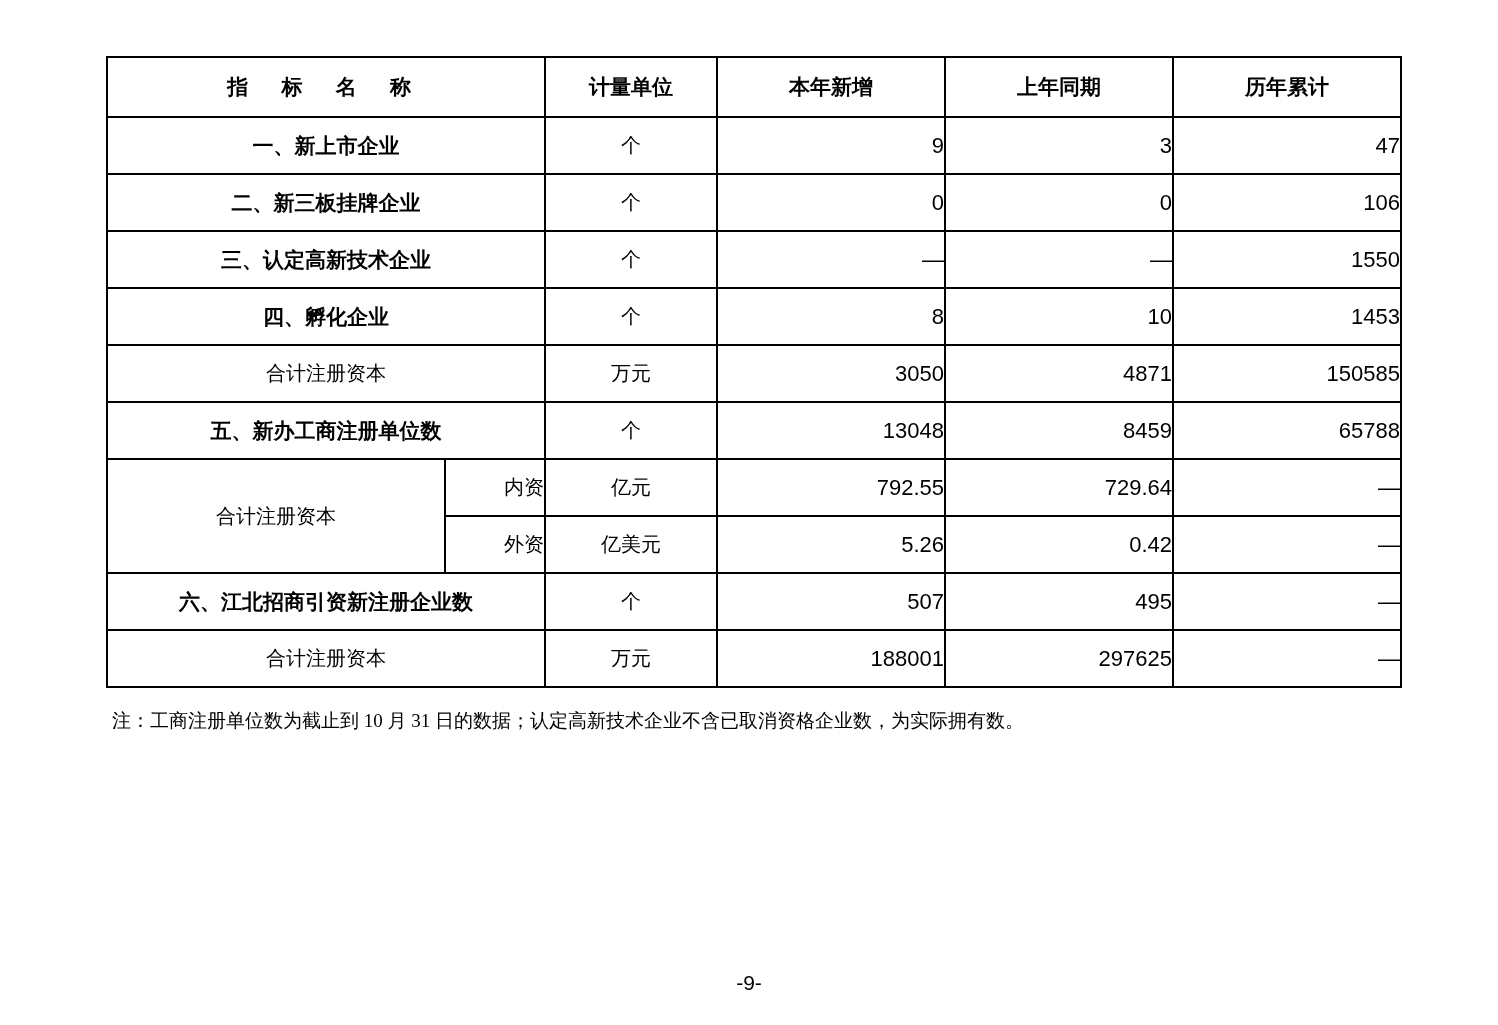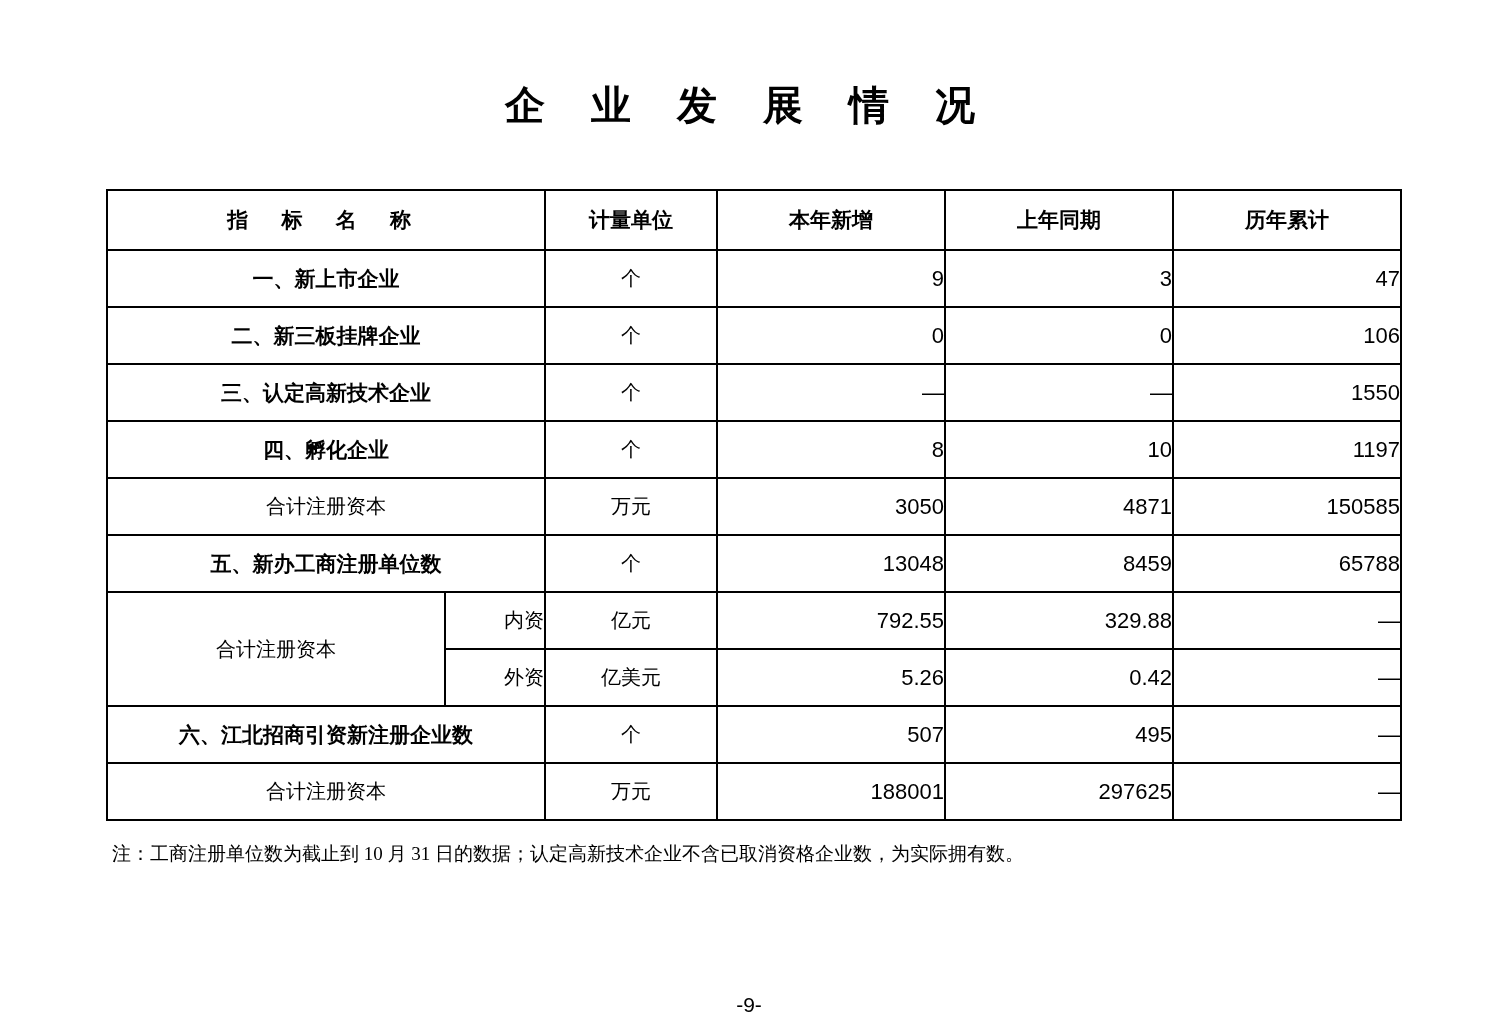--- a/index.html
+++ b/index.html
@@ -118,21 +118,20 @@
   col.c3 { width: 172px; }
   col.c4 { width: 228px; }
   col.c5 { width: 228px; }
   col.c6 { width: 228px; }
 </style>
 </head>
 <body>
 
 <div class="page">
 
-  <div class="page-title">企 业 发 展 情 况</div>
 
   <div class="table-wrap">
     <table class="main">
       <colgroup>
         <col class="c1">
           <col class="c2">
           <col class="c3">
           <col class="c4">
           <col class="c5">
           <col class="c6">
@@ -168,21 +167,21 @@
           <td class="c-num">—</td>
           <td class="c-num">—</td>
           <td class="c-num">1550</td>
         </tr>
 
         <tr class="row">
           <td class="c-name" colspan="2">四、孵化企业</td>
           <td class="c-unit">个</td>
           <td class="c-num">8</td>
           <td class="c-num">10</td>
-          <td class="c-num">1197</td>
+          <td class="c-num">1453</td>
         </tr>
 
         <tr class="row">
           <td class="c-name c-name-indent" colspan="2">合计注册资本</td>
           <td class="c-unit">万元</td>
           <td class="c-num">3050</td>
           <td class="c-num">4871</td>
           <td class="c-num">150585</td>
         </tr>
 
@@ -192,21 +191,21 @@
           <td class="c-num">13048</td>
           <td class="c-num">8459</td>
           <td class="c-num">65788</td>
         </tr>
 
         <tr class="row">
           <td class="subtable-merge" rowspan="2">合计注册资本</td>
           <td class="c-sub">内资</td>
           <td class="c-unit">亿元</td>
           <td class="c-num">792.55</td>
-          <td class="c-num">329.88</td>
+          <td class="c-num">729.64</td>
           <td class="c-num">—</td>
         </tr>
 
         <tr class="row">
           <td class="c-sub">外资</td>
           <td class="c-unit">亿美元</td>
           <td class="c-num">5.26</td>
           <td class="c-num">0.42</td>
           <td class="c-num">—</td>
         </tr>

